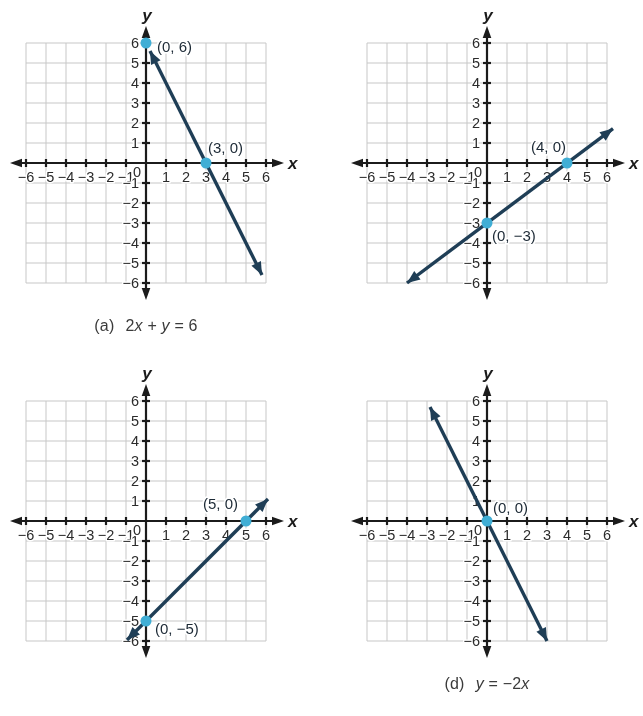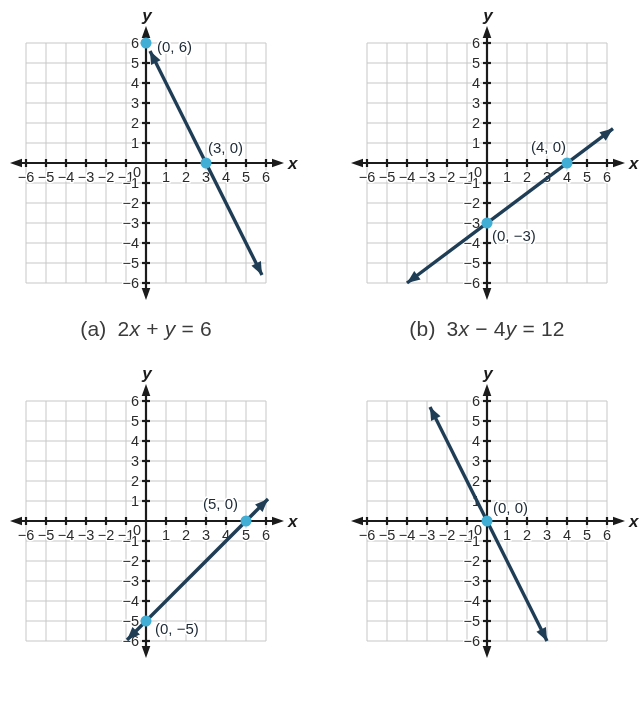--- a/index.html
+++ b/index.html
@@ -1,20 +1,20 @@
 <!DOCTYPE html>
 <html><head>
 <meta charset="utf-8">
 <style>
   html,body{margin:0;padding:0;background:#ffffff;}
   body{width:643px;height:716px;font-family:"Liberation Sans",sans-serif;}
   .grid2{display:grid;grid-template-columns:321px 322px;grid-template-rows:358px 358px;width:643px;height:716px;}
   .cell{display:flex;flex-direction:column;align-items:flex-start;overflow:hidden;}
   svg.plane{display:block;}
-  .caption{width:100%;box-sizing:border-box;text-align:center;margin-top:7px;font-size:21px;color:#3b3b3b;letter-spacing:.2px;}
+  .caption{width:100%;box-sizing:border-box;text-align:center;margin-top:7px;font-size:16px;color:#3b3b3b;letter-spacing:.2px;}
   .cell.c1 .caption{padding-right:29px;}
   .cell.c2 .caption{padding-left:10px;}
   .caption .v{font-style:italic;}
   .cap-tag{margin-right:11px;}
   text.tick{font-size:14.5px;font-family:"Liberation Sans",sans-serif;paint-order:stroke;stroke:#ffffff;stroke-width:3px;stroke-linejoin:round;}
   text.plabel{font-size:15px;font-family:"Liberation Sans",sans-serif;paint-order:stroke;stroke:#ffffff;stroke-width:3.5px;stroke-linejoin:round;}
   text.axisletter{font-size:17px;font-weight:bold;font-style:italic;font-family:"Liberation Sans",sans-serif;}
 </style>
 </head>
 <body>
@@ -219,21 +219,20 @@
         <g>
           <line x1="86" y1="283" x2="292" y2="128.6" stroke="#1f3e56" stroke-width="3.4"></line>
           <polygon points="292,128.6 284.7762588944674,140.63775578919254 278.4188943785512,132.15577981588476" fill="#1f3e56"></polygon>
           <polygon points="86,283 93.22374110553261,270.9622442108075 99.58110562144873,279.44422018411524" fill="#1f3e56"></polygon>
         </g>
         <circle cx="246" cy="163" r="5.5" fill="#40aed5"></circle>
         <text x="245" y="152" text-anchor="end" class="plabel" fill="#1c2935">(4, 0)</text>
         <circle cx="166" cy="223" r="5.5" fill="#40aed5"></circle>
         <text x="171" y="241" text-anchor="start" class="plabel" fill="#1c2935">(0, −3)</text>
       </svg>
-    <div class="caption"><span class="cap-tag">(b)</span><span class="cap-eq"><span>3</span><span class="v">x</span><span> − </span><span>4</span><span class="v">y</span><span> = 12</span></span></div>
   </div>
 
   <div class="cell c1">
     <svg class="plane" xmlns="http://www.w3.org/2000/svg" viewBox="0 0 321 310" width="321" height="310">
         <g stroke="#c7c7c7" stroke-width="1">
           <line x1="26" y1="43" x2="26" y2="283"></line>
           <line x1="26" y1="283" x2="266" y2="283"></line>
           <line x1="46" y1="43" x2="46" y2="283"></line>
           <line x1="26" y1="263" x2="266" y2="263"></line>
           <line x1="66" y1="43" x2="66" y2="283"></line>
@@ -424,15 +423,16 @@
         <text x="308" y="169" text-anchor="start" class="axisletter" fill="#1b1b1b">x</text>
         <text x="167" y="21" text-anchor="middle" class="axisletter" fill="#1b1b1b">y</text>
         <g>
           <line x1="109" y1="49" x2="226" y2="283" stroke="#1f3e56" stroke-width="3.4"></line>
           <polygon points="226,283 215.445759146201,273.7426785731509 224.9266873708001,269.0022144608513" fill="#1f3e56"></polygon>
           <polygon points="109,49 119.554240853799,58.25732142684913 110.0733126291999,62.99778553914868" fill="#1f3e56"></polygon>
         </g>
         <circle cx="166" cy="163" r="5.5" fill="#40aed5"></circle>
         <text x="172" y="155.4" text-anchor="start" class="plabel" fill="#1c2935">(0, 0)</text>
       </svg>
+    <div class="caption"><span class="cap-tag">(d)</span><span class="cap-eq"><span class="v">y</span><span> = −2</span><span class="v">x</span></span></div>
   </div>
 
 </div>
 
 </body></html>

